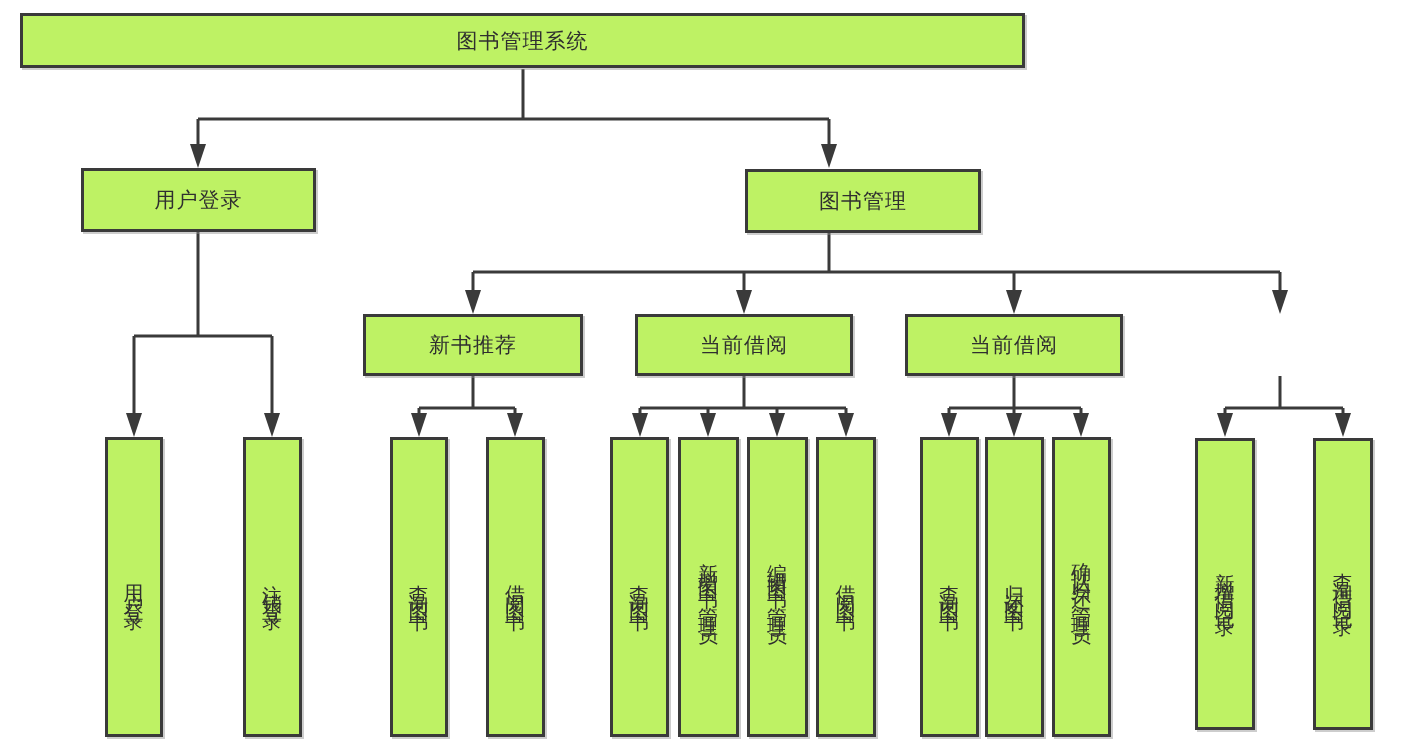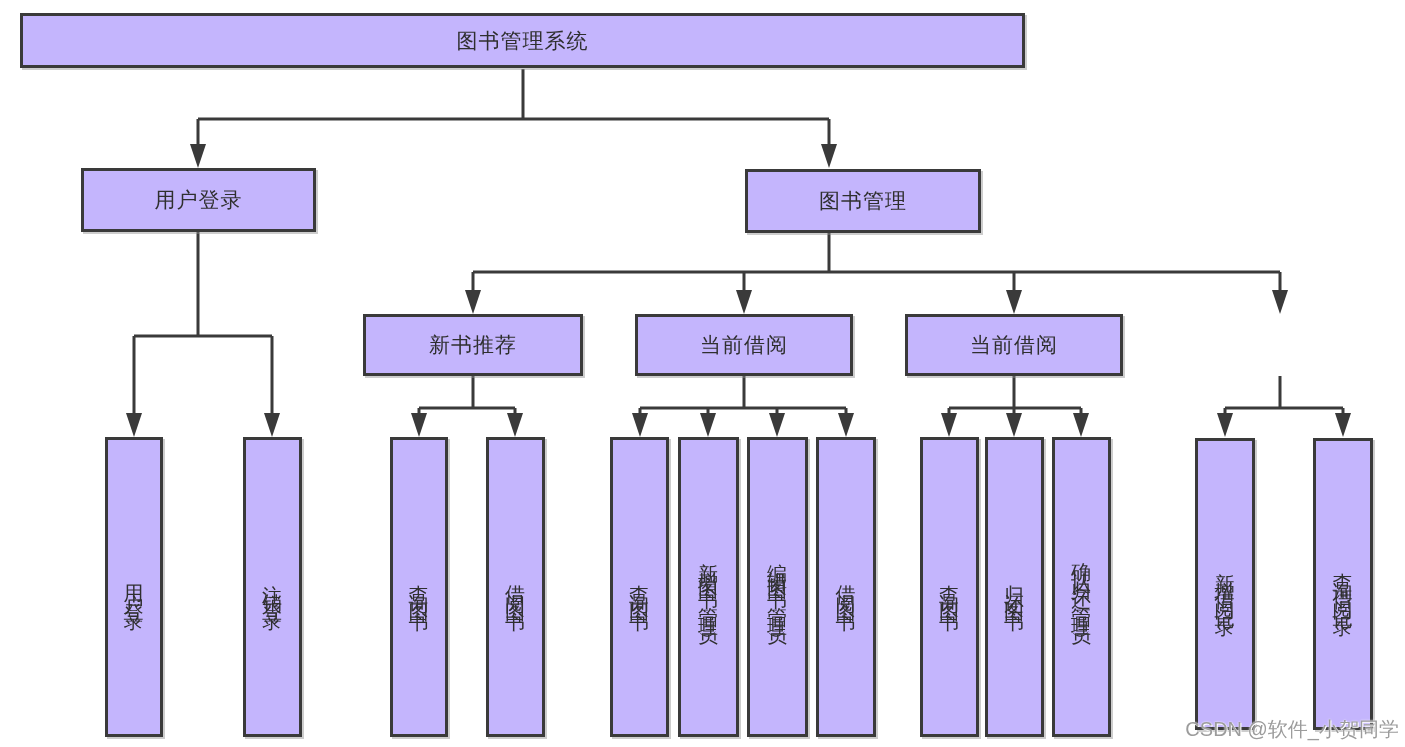--- a/index.html
+++ b/index.html
@@ -14,21 +14,21 @@
   }
   .connectors {
     position: absolute;
     left: 0; top: 0;
     width: 1405px; height: 747px;
     pointer-events: none;
   }
   .node {
     position: absolute;
     box-sizing: border-box;
-    background: #c4b5fd;
+    background: #bef264;
     border: 3px solid #3a3a3a;
     box-shadow: 2px 2px 0 rgba(145,145,145,0.45);
     display: flex;
     align-items: center;
     justify-content: center;
   }
   .hlabel {
     font-size: 21px;
     letter-spacing: 1px;
     color: #2f2f2f;
@@ -157,15 +157,14 @@
     <span class="vlabel">确认归还（管理员）</span>
   </div>
 
   <div class="node vbox" style="left:1195px; top:438px; width:60px; height:292px;">
     <span class="vlabel">新增借阅记录</span>
   </div>
   <div class="node vbox" style="left:1313px; top:438px; width:60px; height:292px;">
     <span class="vlabel">查询借阅记录</span>
   </div>
 
-  <div class="watermark">CSDN @软件_小贺同学</div>
 
 </div>
 
 </body></html>

